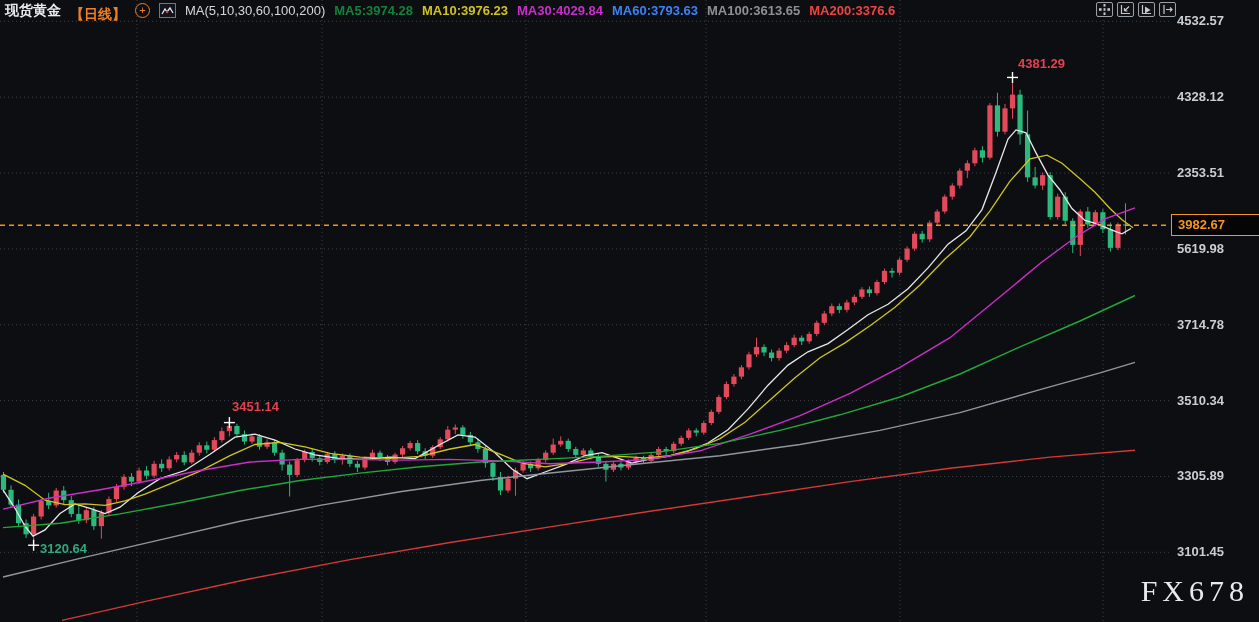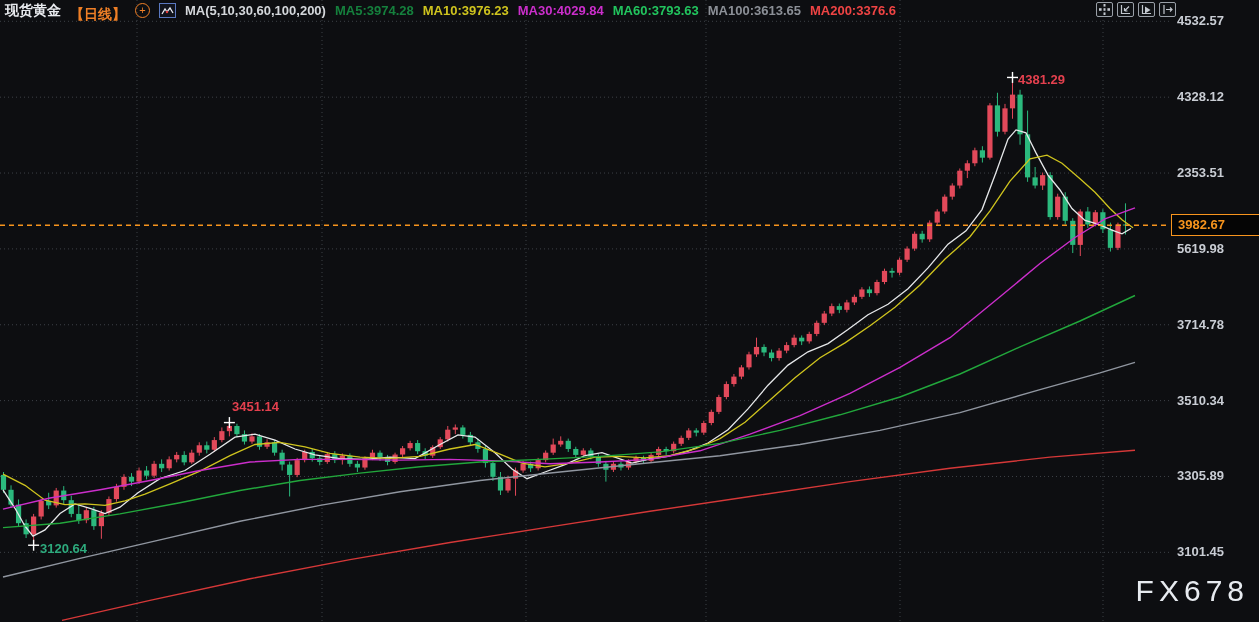--- a/index.html
+++ b/index.html
@@ -7,36 +7,36 @@
         font-family:"Liberation Sans",sans-serif;}
   #chart-svg{position:absolute;left:0;top:0;}
   
   #header{position:absolute;left:5px;top:0;height:21px;display:flex;align-items:center;
           gap:9px;z-index:6;white-space:nowrap;}
   .sym{font-size:14px;font-weight:bold;color:#e8eaee;}
   .period{font-size:14px;font-weight:bold;color:#ef7f26;margin-top:8px;}
   .circle-plus{display:inline-flex;align-items:center;justify-content:center;width:13px;height:13px;
           border:1px solid #ef7f26;border-radius:50%;color:#ef7f26;font-size:11px;line-height:11px;}
   .ind-ico{display:inline-block;width:15px;height:13px;border:1px solid #5a78c0;background:#11141d;}
-  .ma-cap{font-size:13px;color:#d4d7db;font-weight:bold;}
+  .ma-cap{font-size:13px;color:#d4d7db;}
   .ma-item{font-size:13px;font-weight:bold;}
   
   #toolbar{position:absolute;left:1096px;top:2px;display:flex;gap:4px;z-index:6;}
   .tbtn{width:17px;height:15px;border:1px solid #9aa0a8;border-radius:2px;background:#101215;
         display:flex;align-items:center;justify-content:center;padding:0;cursor:pointer;}
   .tbtn svg{display:block;}
   
   .axis-label{position:absolute;left:1177px;font-size:13px;font-weight:bold;color:#c9cdd4;z-index:2;}
   
   .anno{position:absolute;font-size:13px;font-weight:bold;z-index:4;}
   #price-box{position:absolute;left:1171px;width:86px;height:20px;border:1.5px solid #f7941d;
              background:#050505;color:#f7941d;font-size:13px;font-weight:bold;line-height:20px;
              padding-left:6px;z-index:5;box-sizing:content-box;}
   #watermark{position:absolute;right:10px;bottom:14px;font-size:30px;letter-spacing:5px;
-             color:#e7ebf0;z-index:3;}
+             color:#e7ebf0;z-index:3;font-family:Liberation Serif, serif;}
 </style>
 </head>
 <body>
 
 <div id="root">
   <svg id="chart-svg" width="1259" height="622">
       <g>
         <line x1="0" y1="21.30983302411885" x2="1170" y2="21.30983302411885" stroke="#3d4147" stroke-width="1" stroke-dasharray="1 3"></line>
         <line x1="0" y1="97.17254174397036" x2="1170" y2="97.17254174397036" stroke="#3d4147" stroke-width="1" stroke-dasharray="1 3"></line>
         <line x1="0" y1="173.03153988868266" x2="1170" y2="173.03153988868266" stroke="#3d4147" stroke-width="1" stroke-dasharray="1 3"></line>
@@ -383,21 +383,21 @@
     <span class="period">【日线】</span>
     <span class="circle-plus">+</span>
     <span class="ind-ico"><svg width="15" height="13" viewBox="0 0 15 13">
           <polyline points="2,9 5,4 7,7 10,3 13,8" fill="none" stroke="#e8eaf0" stroke-width="1.3"></polyline>
           <circle cx="7" cy="7" r="1.2" fill="#e23b3b"></circle>
         </svg></span>
     <span class="ma-cap">MA(5,10,30,60,100,200)</span>
     <span class="ma-item" style="color: #15803d;">MA5:3974.28</span>
     <span class="ma-item" style="color: rgb(207, 196, 30);">MA10:3976.23</span>
     <span class="ma-item" style="color: rgb(203, 46, 203);">MA30:4029.84</span>
-    <span class="ma-item" style="color: #22c55e;">MA60:3793.63</span>
+    <span class="ma-item" style="color: #3b82f6;">MA60:3793.63</span>
     <span class="ma-item" style="color: rgb(140, 144, 151);">MA100:3613.65</span>
     <span class="ma-item" style="color: #ef4444;">MA200:3376.6</span>
   </div>
 
   <div id="toolbar">
     <button class="tbtn">
         <svg width="11" height="11" viewBox="0 0 11 11" fill="#c3c8cf">
           <rect x="4.5" y="0" width="2" height="2.6"></rect>
           <rect x="4.5" y="4.2" width="2" height="2.6"></rect>
           <rect x="4.5" y="8.4" width="2" height="2.6"></rect>
@@ -418,21 +418,21 @@
         </svg>
       </button>
     <button class="tbtn">
         <svg width="11" height="11" viewBox="0 0 11 11" stroke="#c3c8cf" stroke-width="1.2" fill="none">
           <path d="M2 1v9"></path>
           <path d="M4 5.5h6M8 3.5l2 2-2 2"></path>
         </svg>
       </button>
   </div>
 
-  <div class="anno" style="left: 1018px; top: 72px; color: rgb(228, 64, 78);">4381.29</div>
+  <div class="anno" style="left: 1018px; top: 56px; color: rgb(228, 64, 78);">4381.29</div>
   <div class="anno" style="left: 232px; top: 399px; color: rgb(228, 64, 78);">3451.14</div>
   <div class="anno" style="left: 40px; top: 541px; color: rgb(45, 170, 125); text-align: right;">3120.64</div>
 
   <div id="price-box" style="top: 214.354px;">3982.67</div>
 
   <div id="watermark">FX678</div>
 <div class="axis-label" style="top: 13.3098px;">4532.57</div>
     <div class="axis-label" style="top: 89.1725px;">4328.12</div>
     <div class="axis-label" style="top: 165.032px;">2353.51</div>
     <div class="axis-label" style="top: 240.894px;">5619.98</div>

